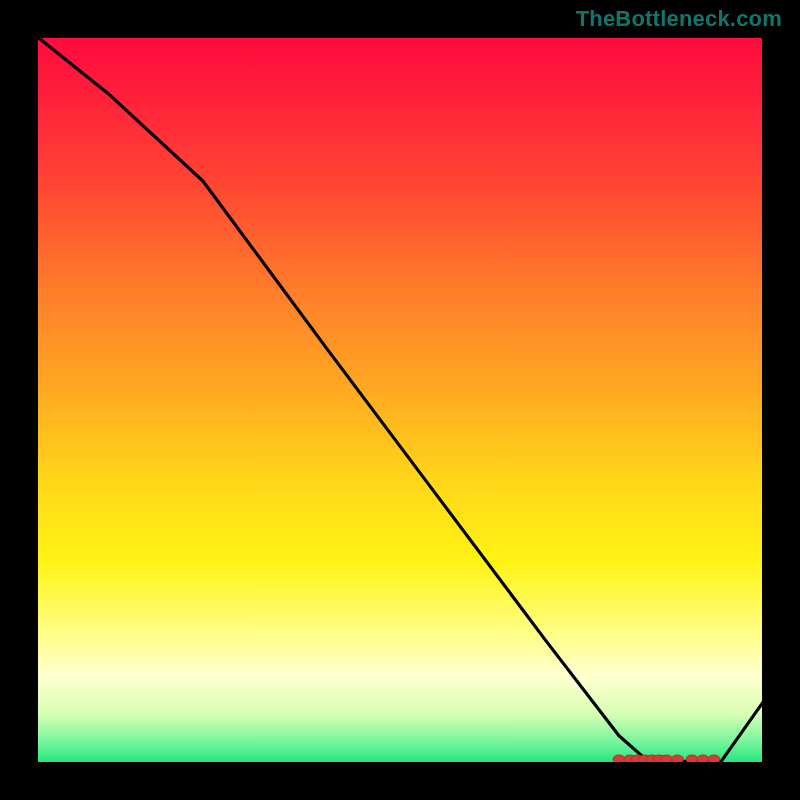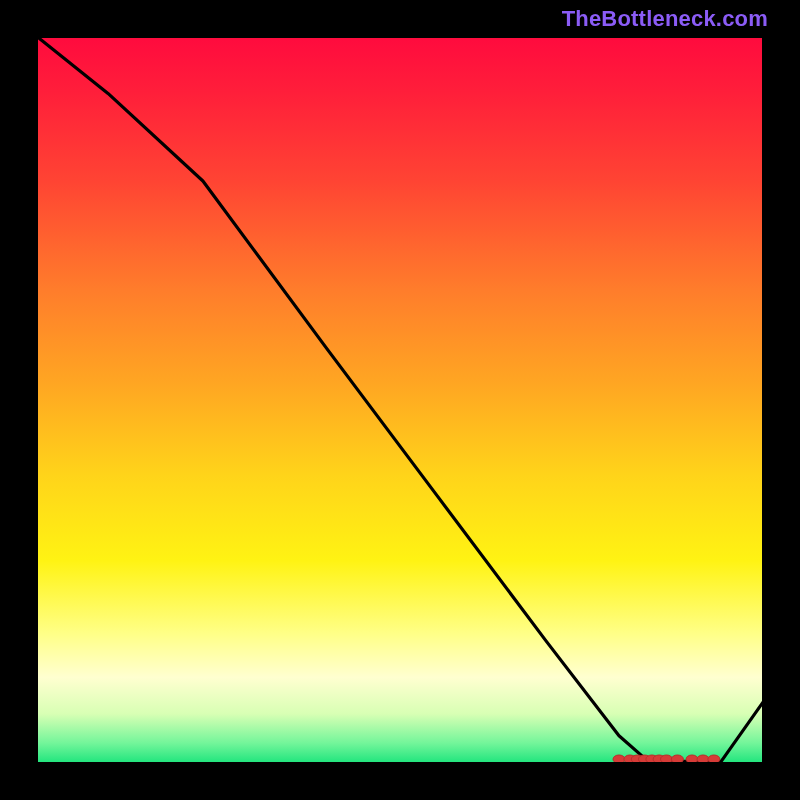--- a/index.html
+++ b/index.html
@@ -9,22 +9,22 @@
     font-family: Arial, Helvetica, sans-serif;
     overflow: hidden;
   }
   .frame {
     position: relative;
     width: 800px; height: 800px;
     background: #000;
   }
   .watermark {
     position: absolute;
-    top: 6px; right: 32px;
-    color: #8b5cf6;
+    top: 6px; right: 18px;
+    color: #0f766e;
     font-size: 22px;
     font-weight: 600;
     letter-spacing: 0.2px;
   }
   .plot-outer {
     position: absolute;
     left: 35px; top: 35px;
     width: 730px; height: 730px;
     background: #000;
   }

